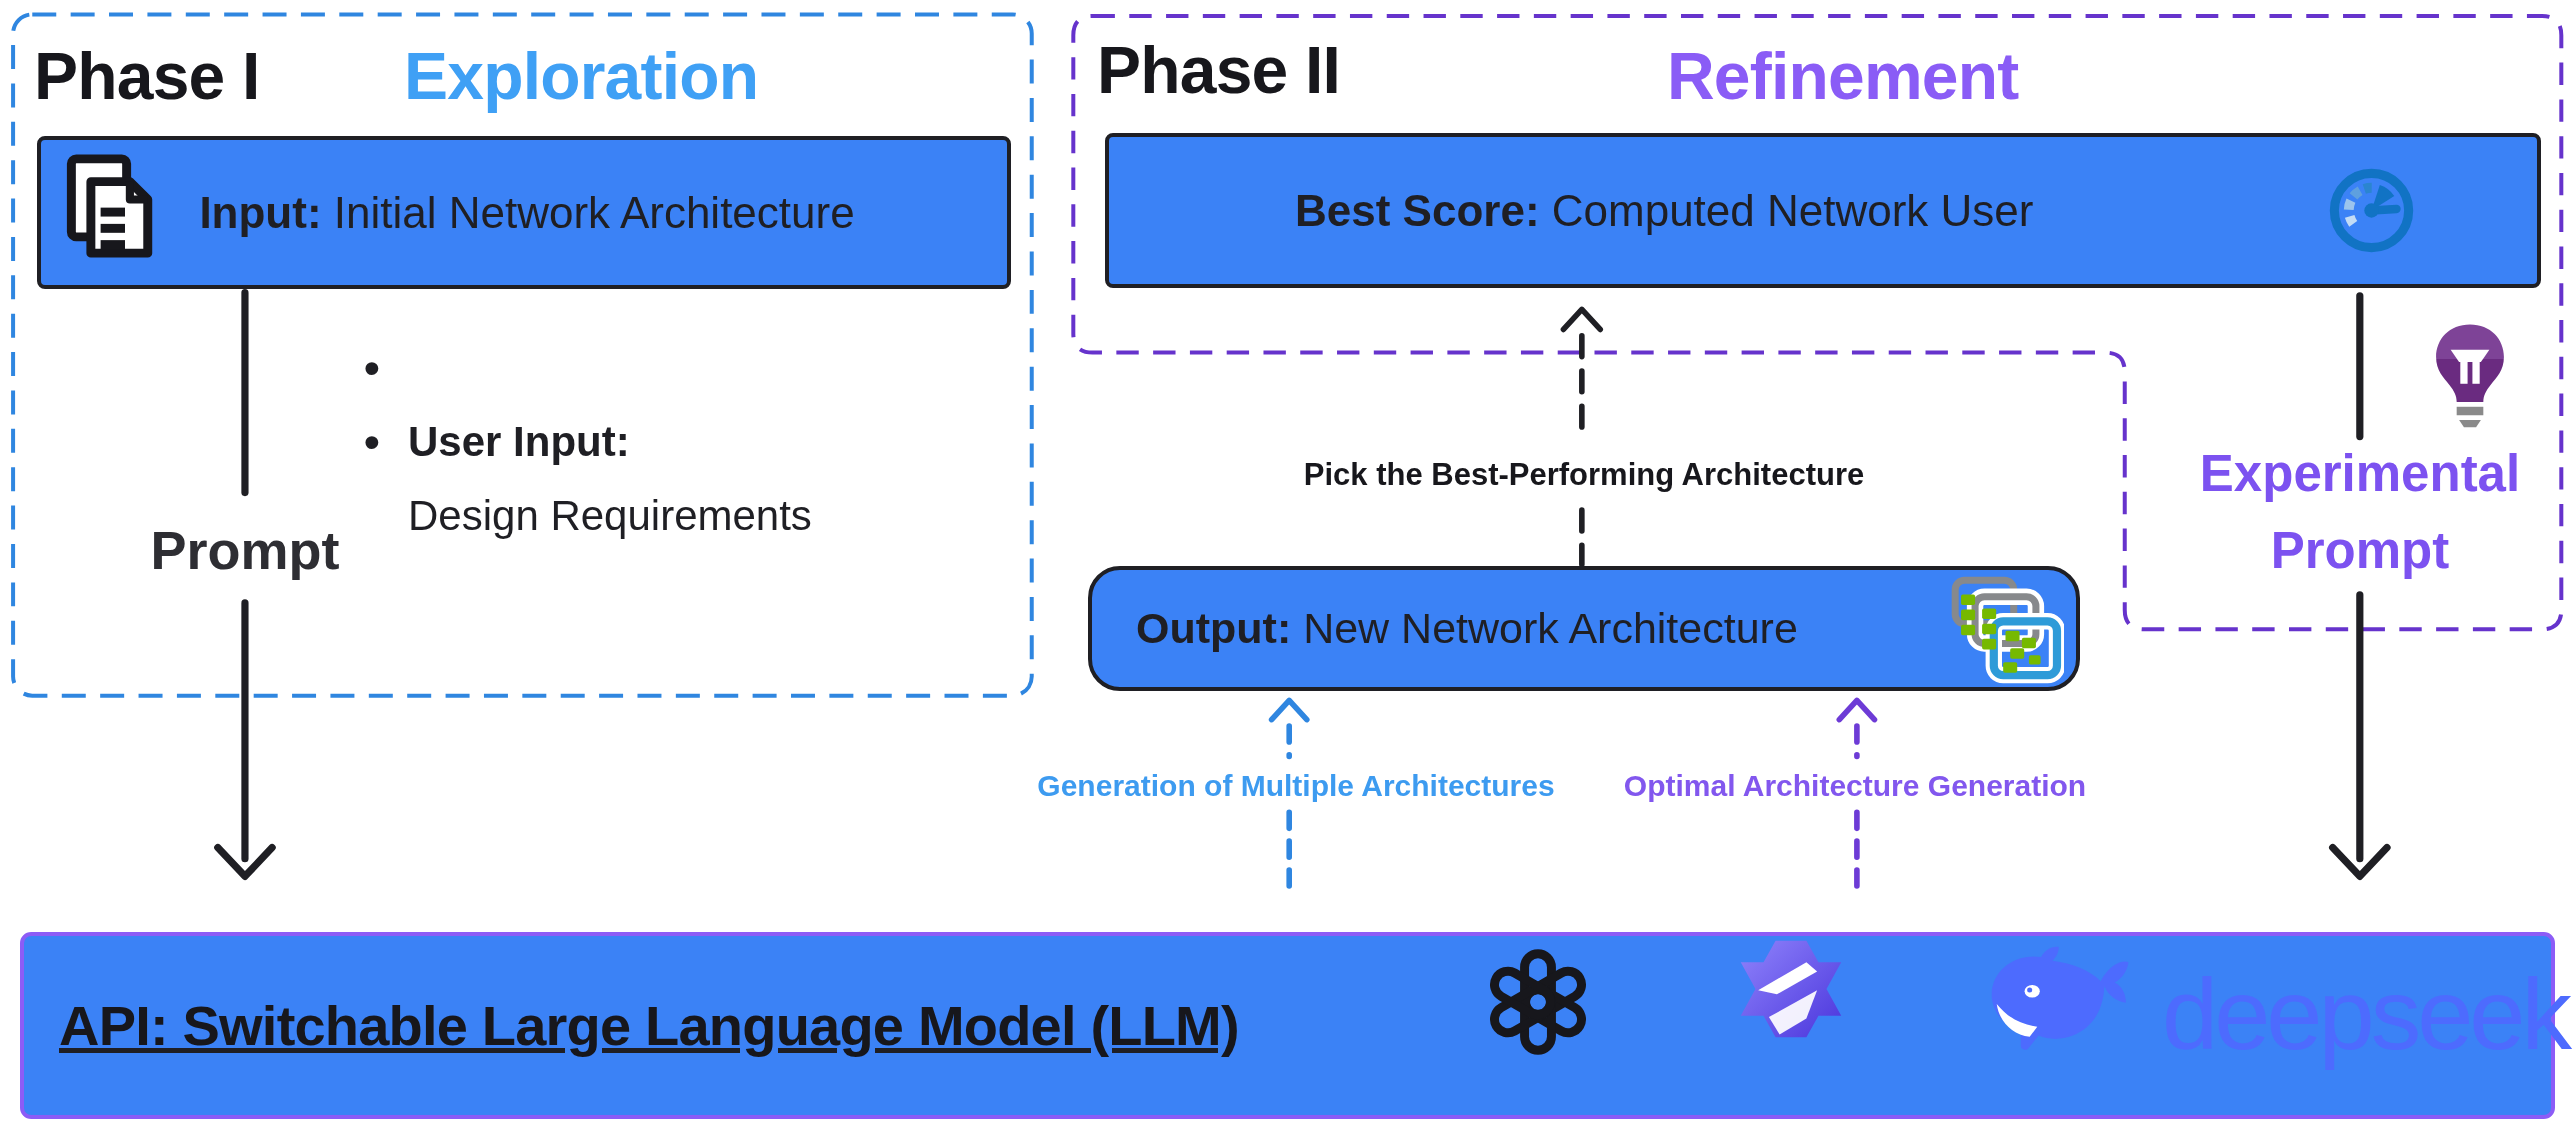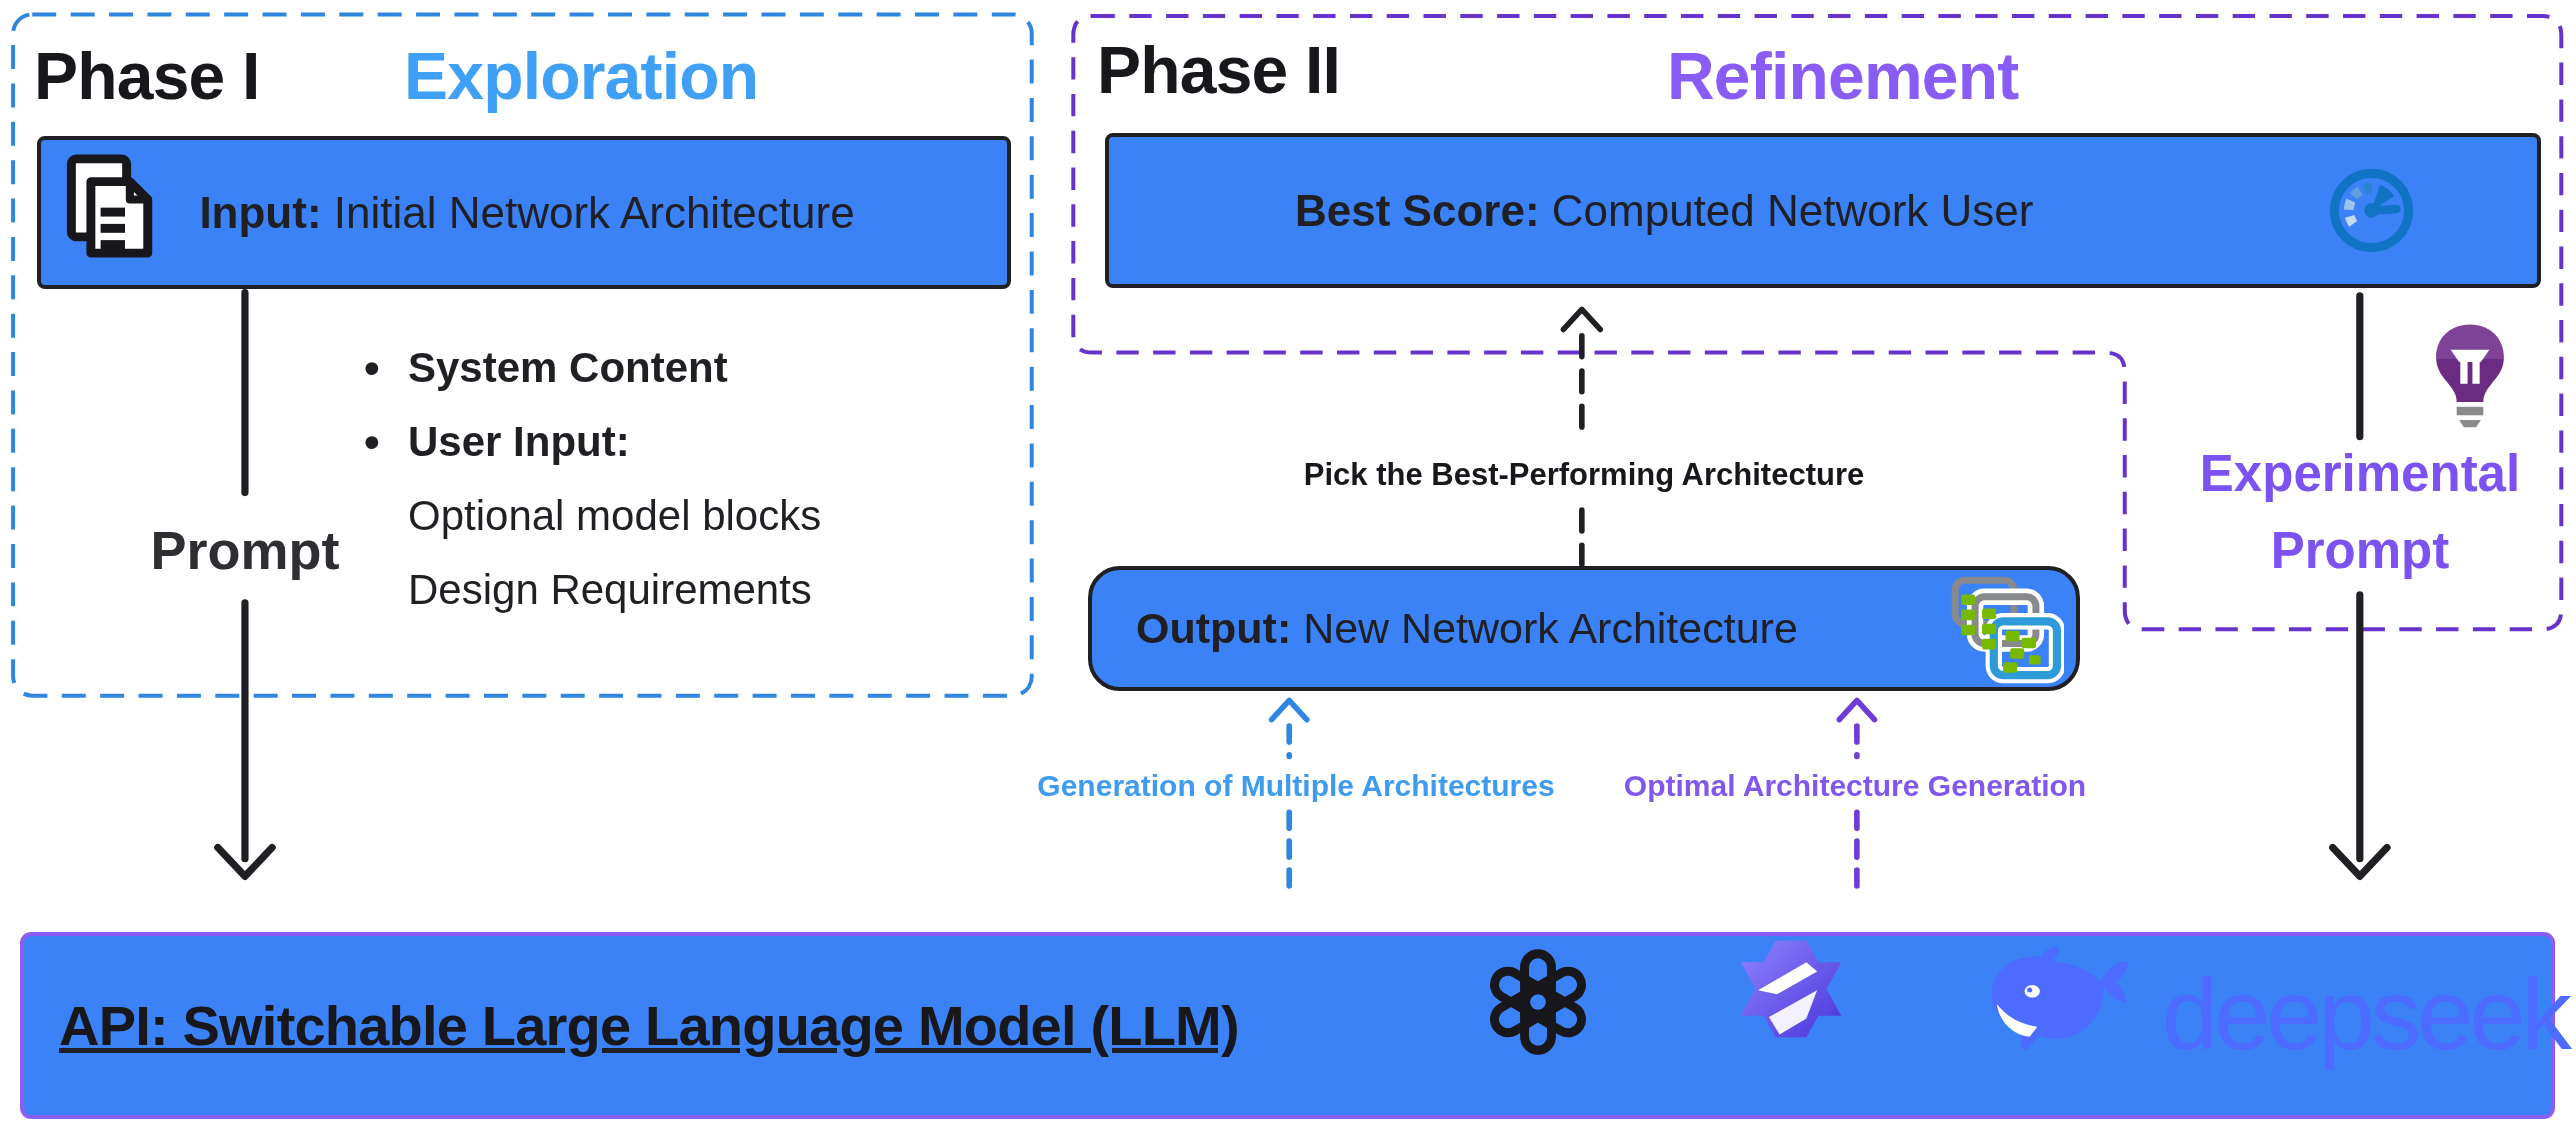--- a/index.html
+++ b/index.html
@@ -139,28 +139,24 @@
       <rect x="23" y="43" width="15" height="5.5" fill="#17171C"></rect>
       <rect x="23" y="53" width="15" height="5.5" fill="#17171C"></rect>
     </svg>
   </span>
   <span class="box-text"><span class="b">Input:</span><span> Initial Network Architecture</span></span>
 </div>
 
 <div class="bullets">
   <div class="bullet-row bold">
     <span class="dot">•</span>
-    <span>System Content</span>
   </div>
   <div class="bullet-row bold">
     <span class="dot">•</span>
     <span>User Input:</span>
-  </div>
-  <div class="bullet-row plain">
-    <span>Optional model blocks</span>
   </div>
   <div class="bullet-row plain">
     <span>Design Requirements</span>
   </div>
 </div>
 
 <div class="float-label" id="prompt-label">Prompt</div>
 
 <div class="float-label" id="experimental-label">
   <div>Experimental</div>

